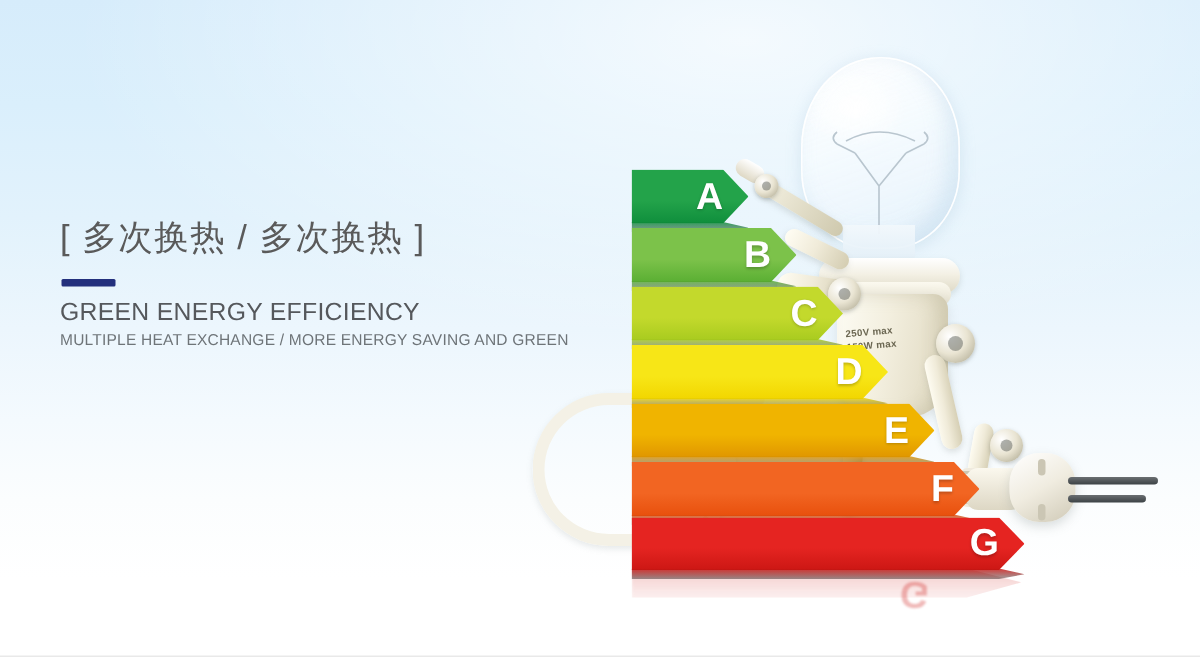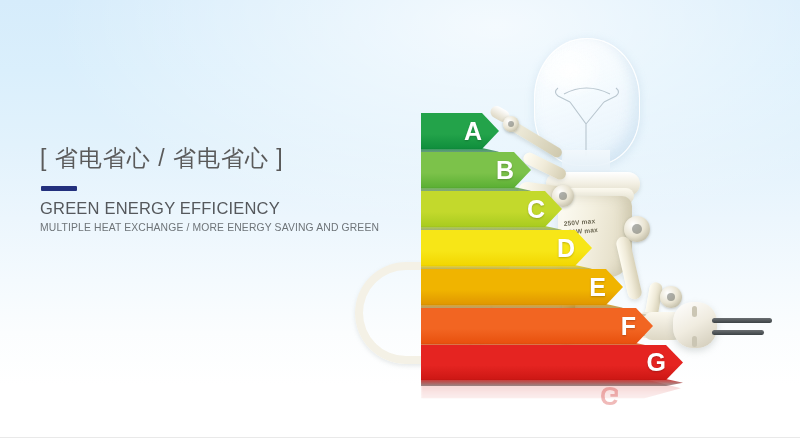--- a/index.html
+++ b/index.html
@@ -196,21 +196,21 @@
     position:absolute;left:-60px;top:246px;width:70px;height:8px;
     background:#f2efe4;border-radius:4px;transform:rotate(-7deg);
   }
 </style>
 </head>
 <body>
 
 <div class="banner">
 
   <div class="copy">
-    <div class="cn-sub">[ 省电省心 / 省电省心 ]</div>
+    <div class="cn-sub">[ 多次换热 / 多次换热 ]</div>
     <div class="rule"></div>
     <div class="en-title">GREEN ENERGY EFFICIENCY</div>
     <div class="en-sub">MULTIPLE HEAT EXCHANGE / MORE ENERGY SAVING AND GREEN</div>
   </div>
 
   <div class="chart" id="chart">
       <div class="bar" style="left: 421px; top: 113px; width: 78px; height: 36px; z-index: 10;">
         <div class="face" style="background: linear-gradient(rgb(35, 163, 74) 0%, rgb(35, 163, 74) 58%, rgb(15, 142, 60) 100%);"></div>
         <div class="shade" style="background: linear-gradient(rgb(15, 142, 60) 0%, rgba(0, 0, 0, 0.45) 100%);"></div>
         <span class="glyph">A</span>

